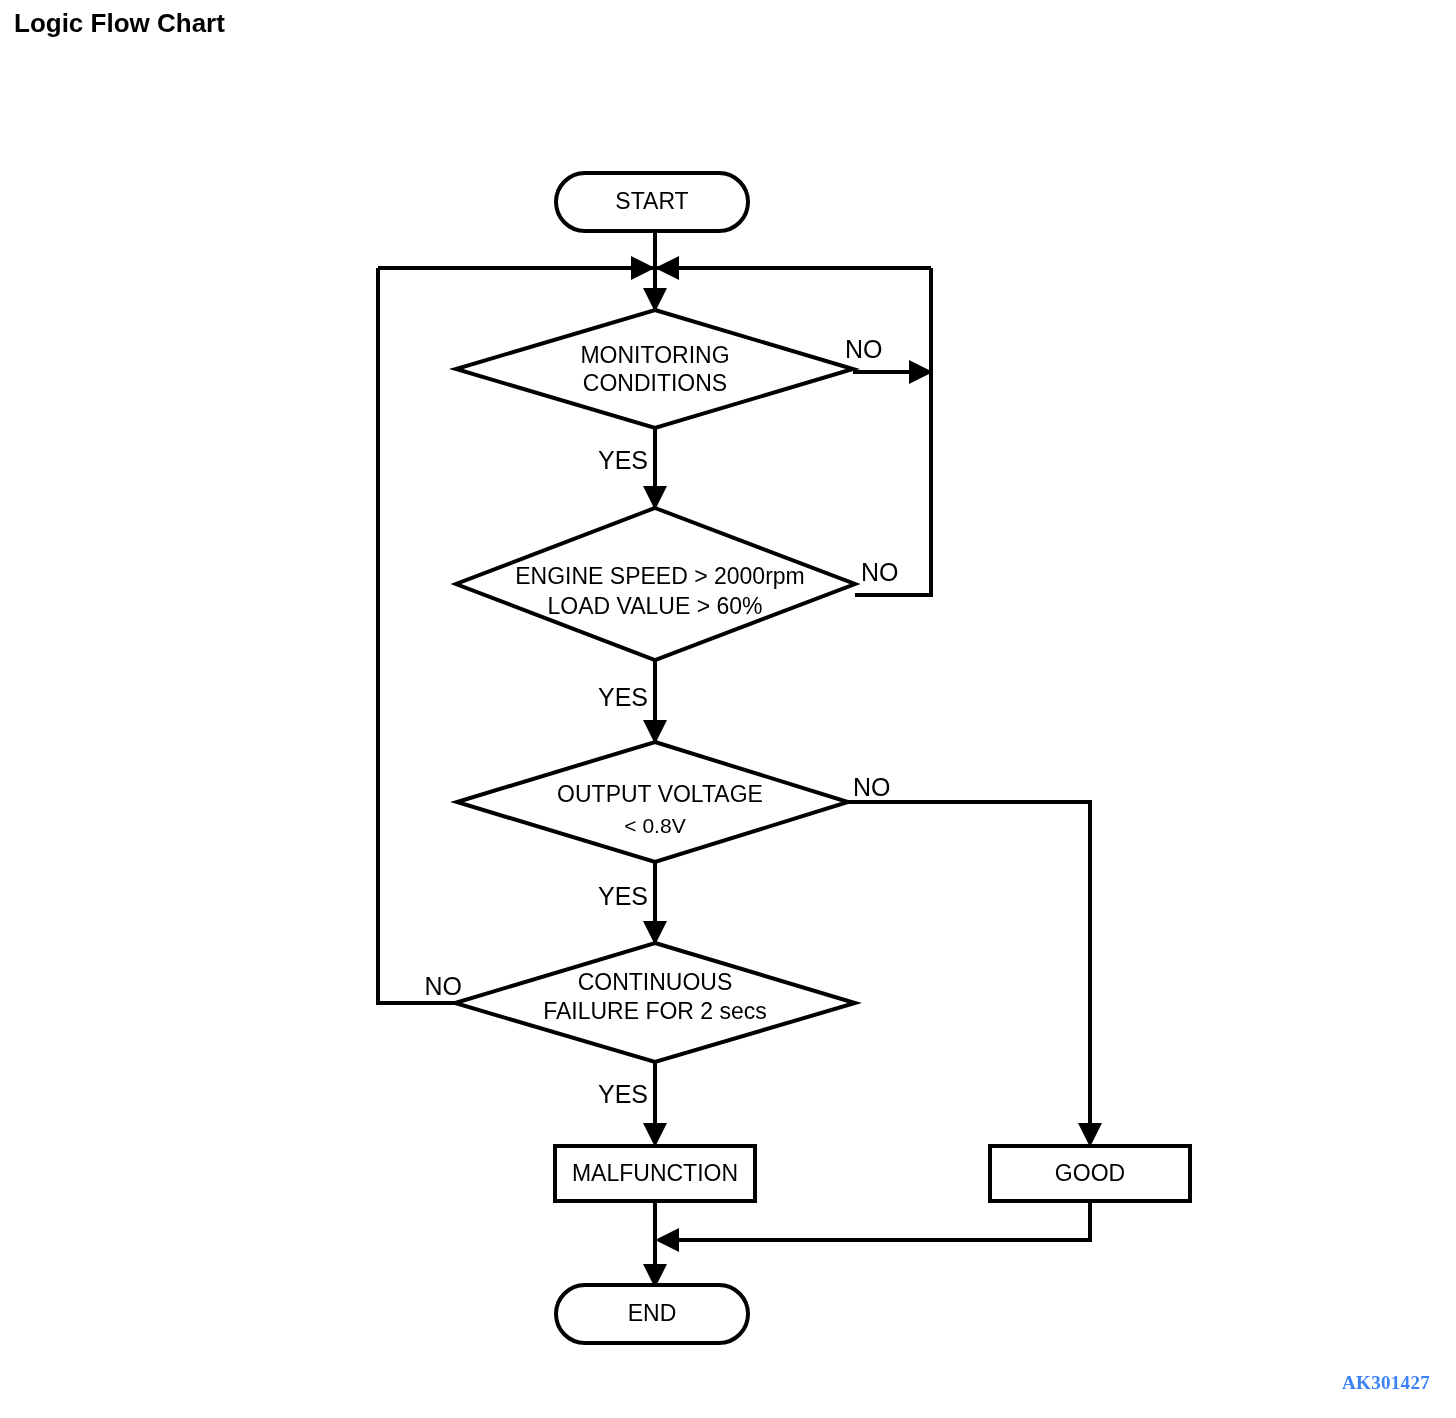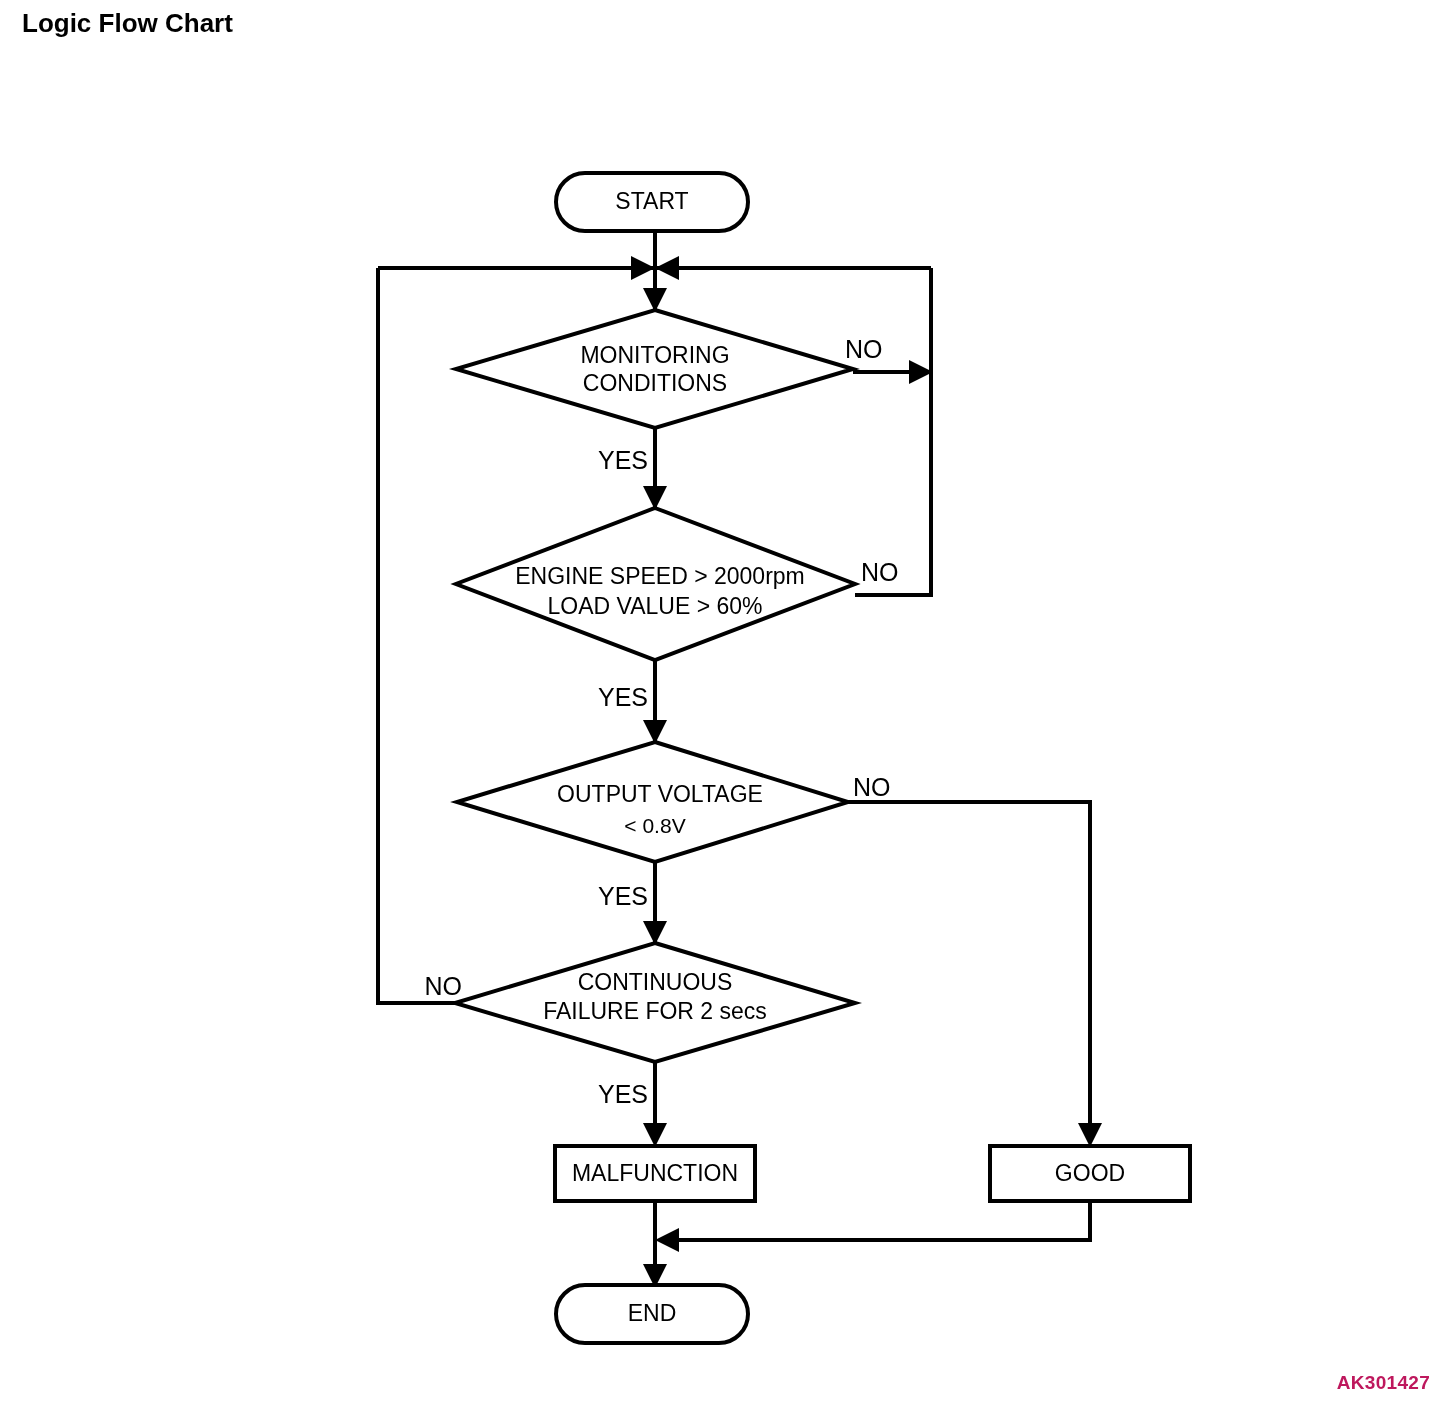--- a/index.html
+++ b/index.html
@@ -16,30 +16,30 @@
     overflow: hidden;
   }
   #page-title {
     position: absolute;
     left: 14px;
     top: 8px;
     font-size: 26px;
     font-weight: bold;
     letter-spacing: 0px;
     color: #000000;
-    margin-left: 8px;
   }
   #figure-code {
     position: absolute;
     right: 26px;
     top: 1372px;
     font-size: 19px;
     font-weight: bold;
     letter-spacing: 0.3px;
-    color: #be185d;
+    color: #3b82f6;
+    font-family: Liberation Serif, serif;
   }
   #flow-svg {
     position: absolute;
     left: 0;
     top: 0;
     width: 1456px;
     height: 1418px;
   }
   .shape-fill {
     fill: #ffffff;

